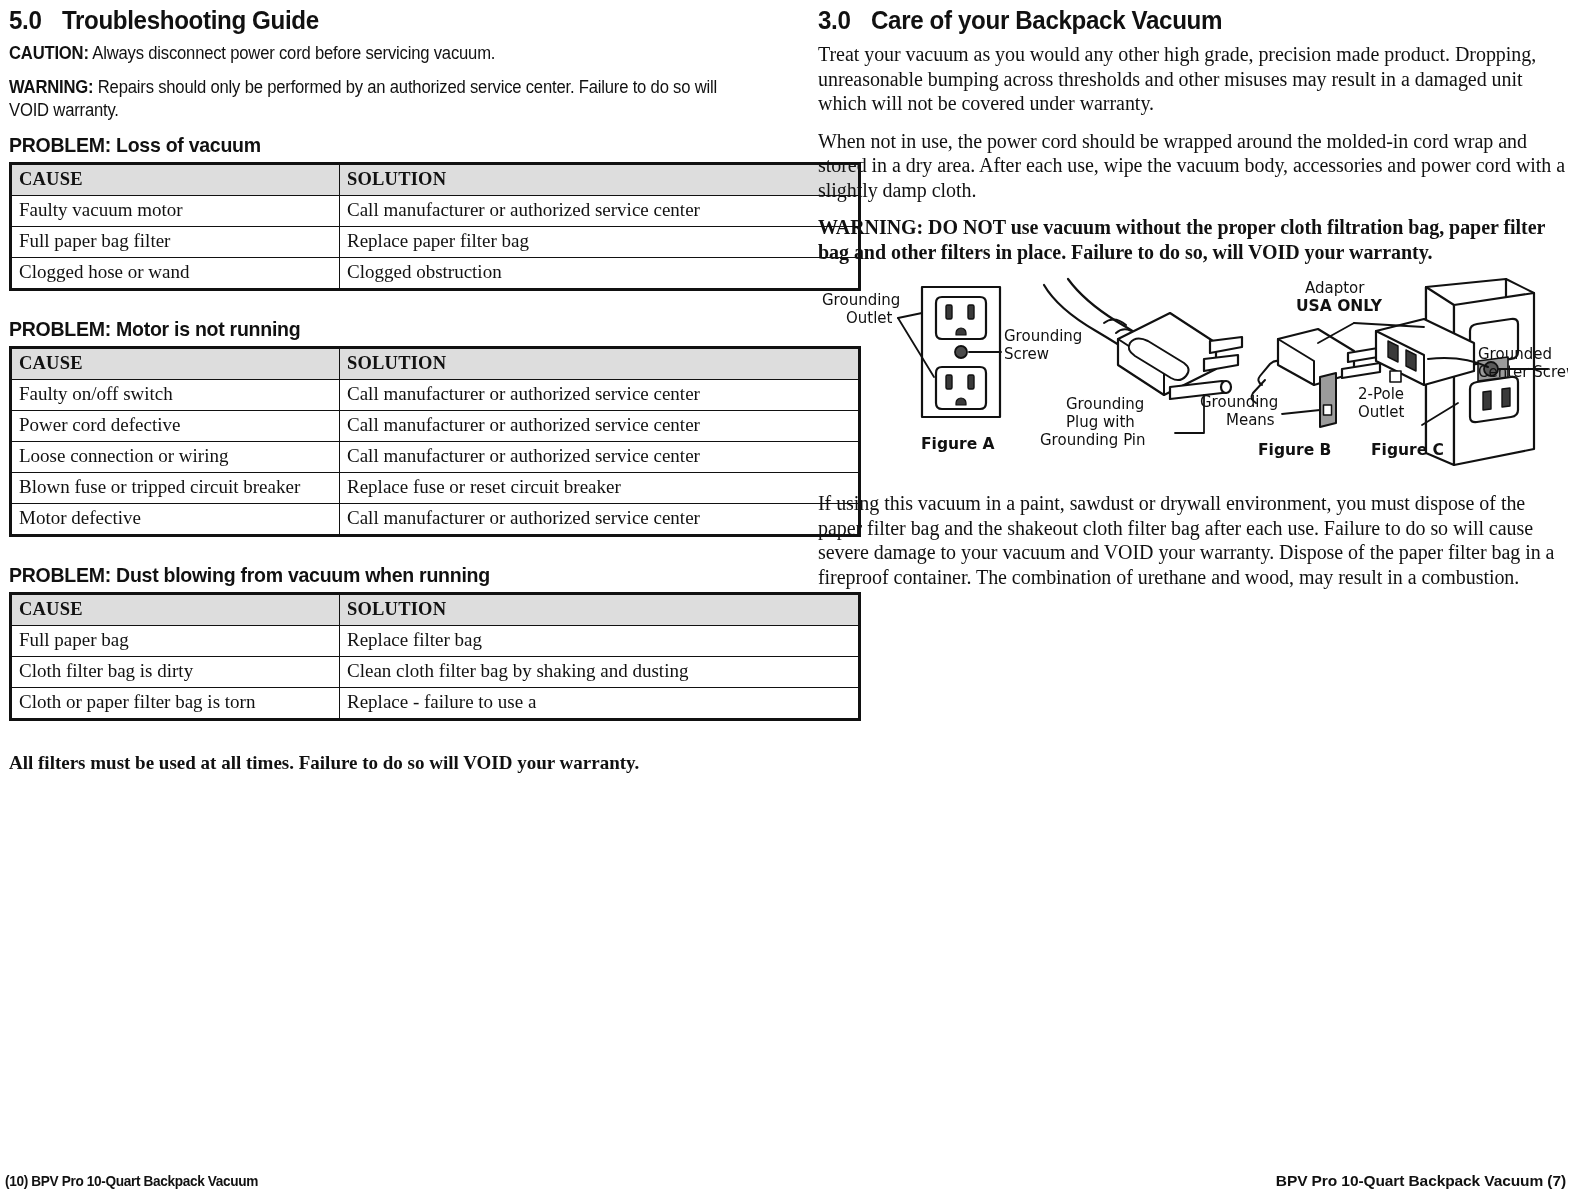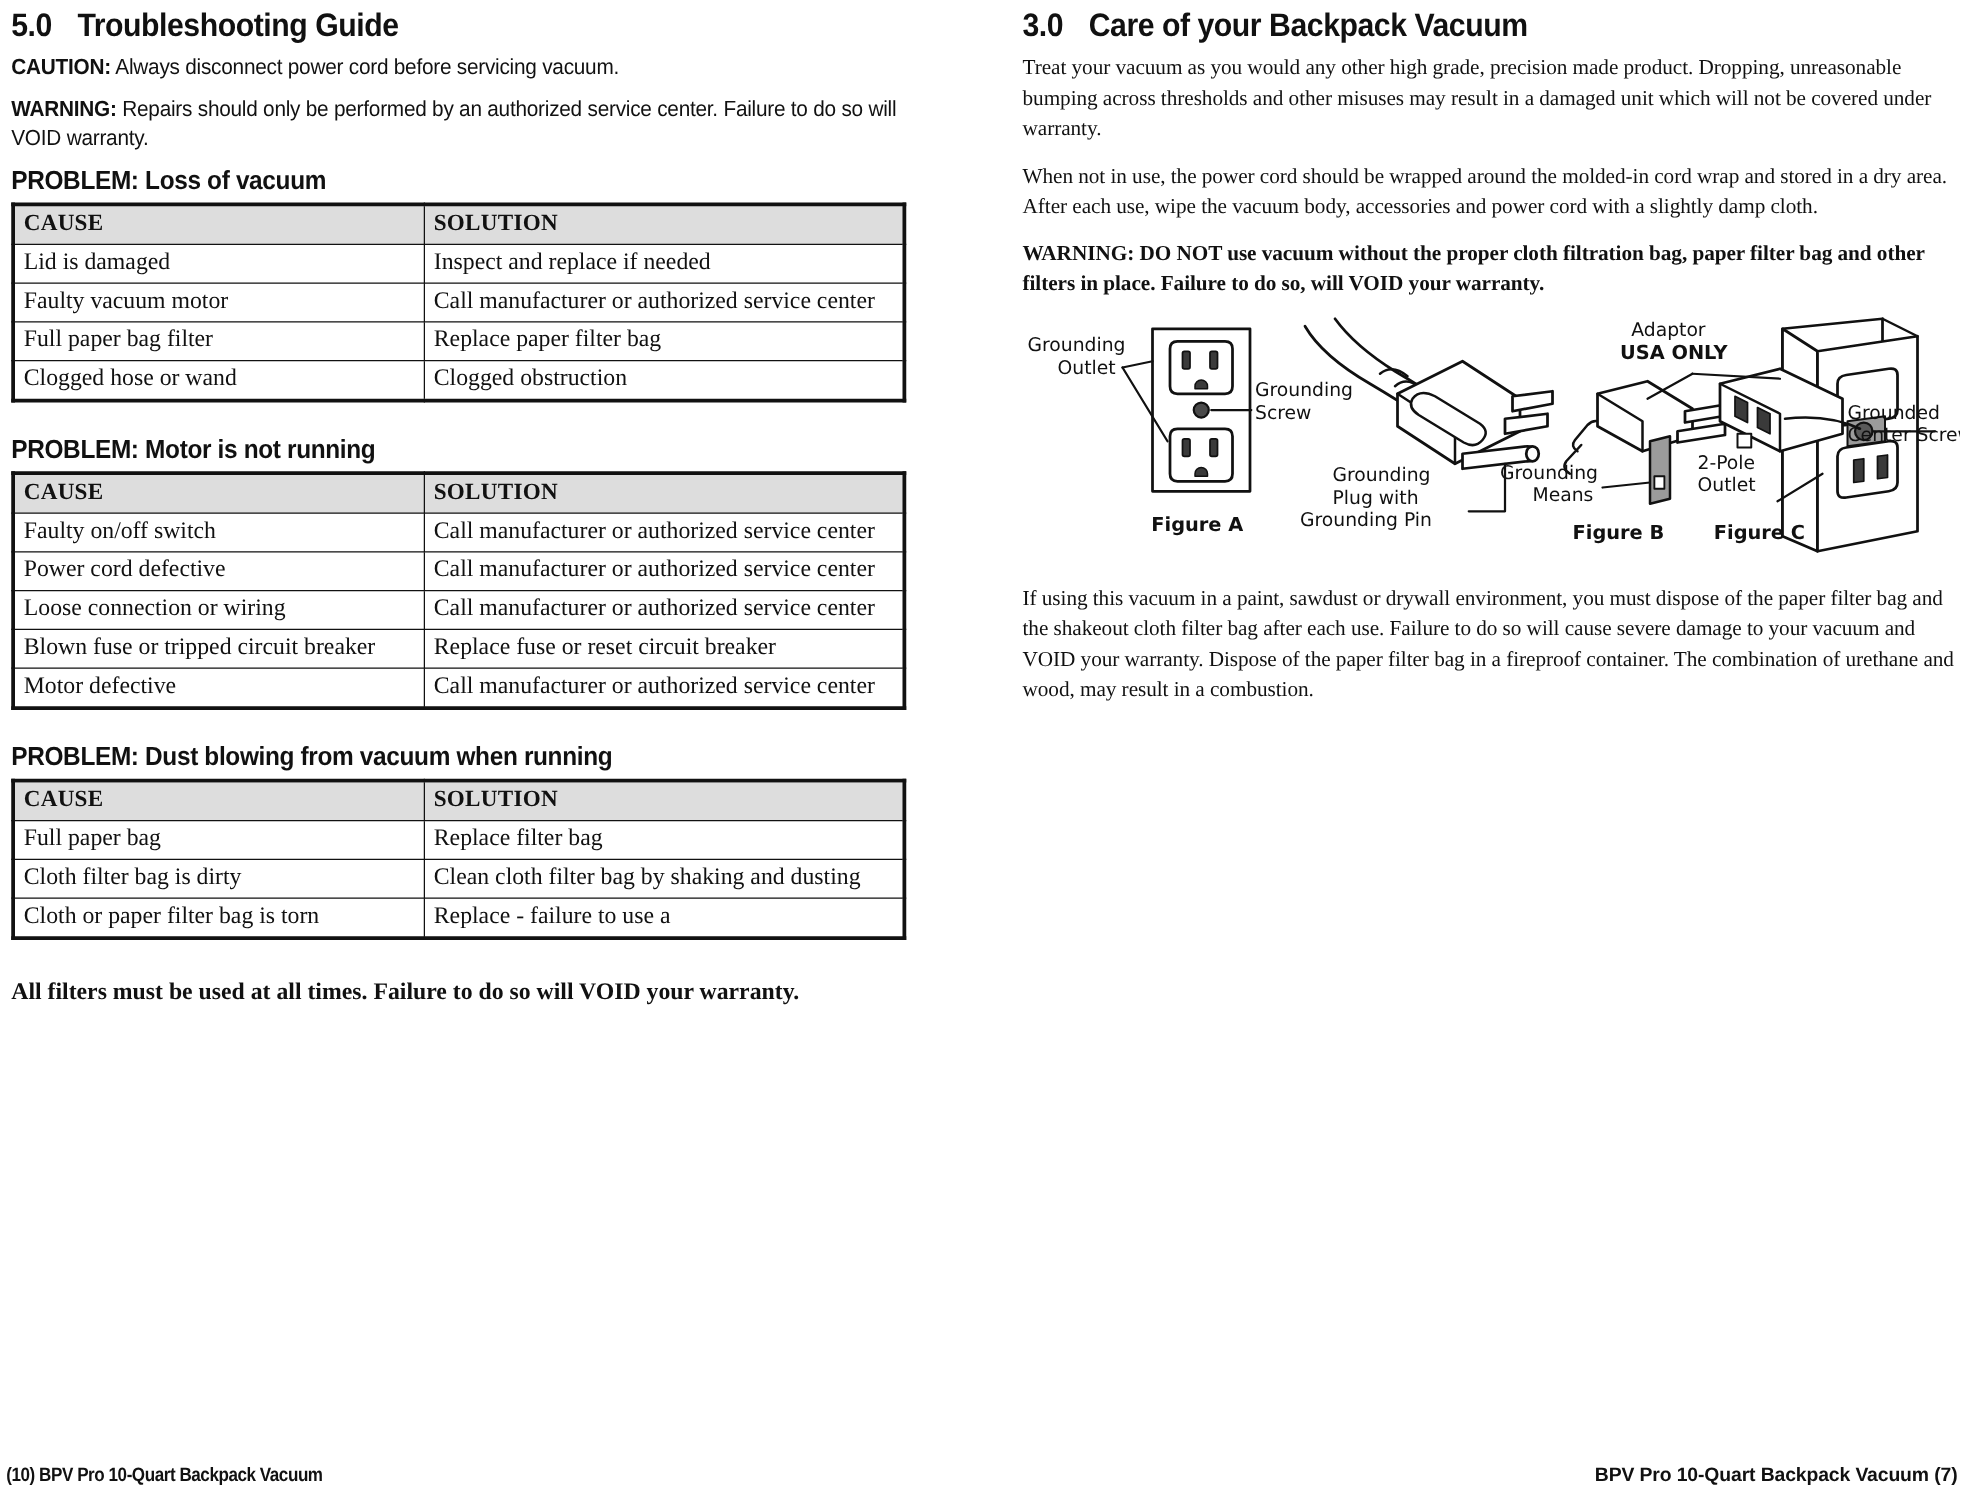--- a/index.html
+++ b/index.html
@@ -70,40 +70,40 @@
     margin: 0 0 11px 0;
     letter-spacing: -0.2px;
     transform: scaleX(0.95);
     transform-origin: left center;
   }
   .note b { font-weight: bold; }
 
   
   .para {
     font-family: "Liberation Serif", "DejaVu Serif", serif;
-    font-size: 17px;
+    font-size: 20px;
     line-height: 24.5px;
     margin: 0 0 13px 0;
     text-align: left;
     letter-spacing: -0.05px;
   }
   .para.bold { font-weight: bold; }
 
   .standalone-bold {
     font-family: "Liberation Serif", "DejaVu Serif", serif;
     font-weight: bold;
     font-size: 19px;
     line-height: 24px;
     margin: 0;
   }
 
   
   table.tbl {
     border-collapse: collapse;
-    width: 716px;
+    width: 852px;
     table-layout: fixed;
     border: 3px solid #111111;
     margin: 0 0 0 0;
   }
   table.tbl td, table.tbl th {
     border: 1.5px solid #111111;
     padding: 3px 7px 5px 7px;
     font-family: "Liberation Serif", "DejaVu Serif", serif;
     font-size: 19px;
     line-height: 22px;
@@ -189,24 +189,20 @@
             <col class="c2">
           </colgroup>
         <thead>
           <tr>
             <th>CAUSE</th>
             <th>SOLUTION</th>
           </tr>
         </thead>
         <tbody>
           <tr>
-            <td>Lid is damaged</td>
-            <td>Inspect and replace if needed</td>
-          </tr>
-          <tr>
             <td>Faulty vacuum motor</td>
             <td>Call manufacturer or authorized service center</td>
           </tr>
           <tr>
             <td>Full paper bag filter</td>
             <td>Replace paper filter bag</td>
           </tr>
           <tr>
             <td>Clogged hose or wand</td>
             <td>Clogged obstruction</td>

